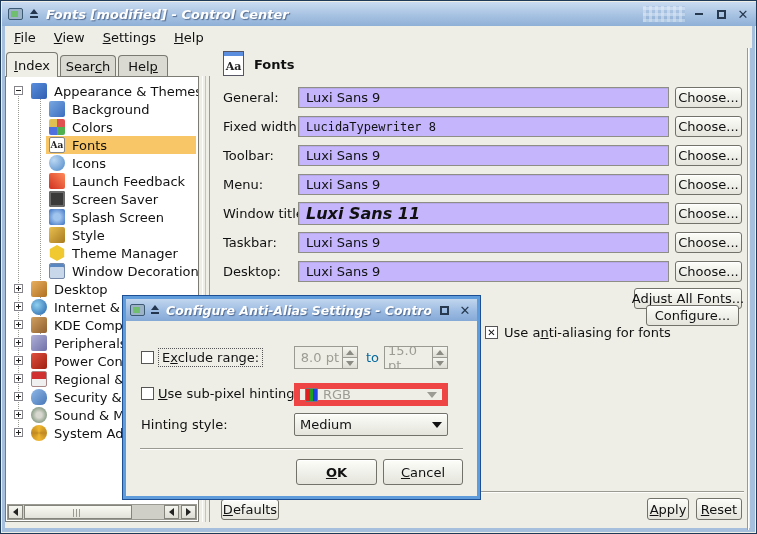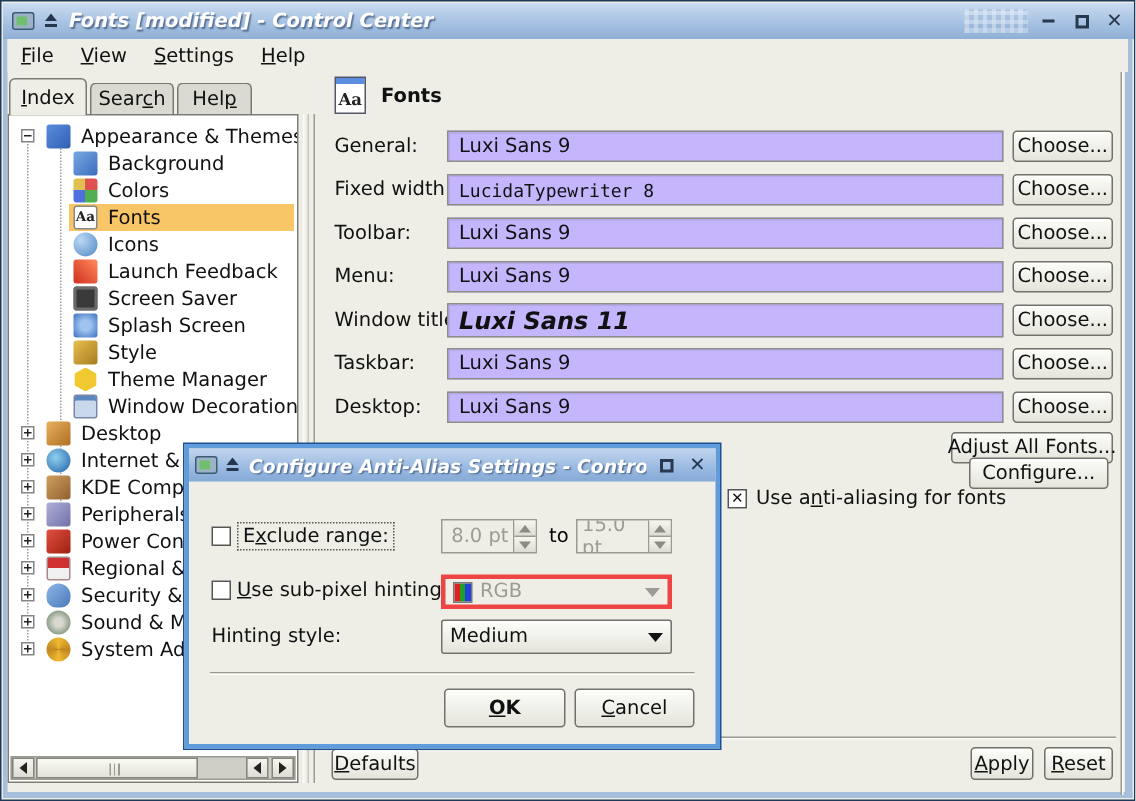--- a/index.html
+++ b/index.html
@@ -114,30 +114,30 @@
   .dlg-body{position:relative;width:351px;height:175px;}
   .dotted-label{border:1px dotted #555;padding:1px 3px;}
   .spin{position:absolute;width:64px;height:23px;border:1px solid #9a9a92;background:#eeeee6;display:flex;}
   .spin-text{flex:1;display:flex;align-items:center;justify-content:flex-end;padding:0 3px;color:#9c9c94;overflow:hidden;}
   .spin-btns{width:15px;border-left:1px solid #9a9a92;display:flex;flex-direction:column;}
   .spin-up,.spin-dn{flex:1;display:flex;align-items:center;justify-content:center;background:linear-gradient(180deg,#f6f6f0,#ddddd5);}
   .spin-up{border-bottom:1px solid #9a9a92;}
   .tri-up{width:0;height:0;border-left:4px solid transparent;border-right:4px solid transparent;border-bottom:5px solid #8c8c84;}
   .tri-dn{width:0;height:0;border-left:4px solid transparent;border-right:4px solid transparent;border-top:5px solid #8c8c84;}
   .combo{position:absolute;width:154px;height:23px;display:flex;align-items:center;padding:0 5px;gap:5px;white-space:nowrap;}
-  .combo.disabled{background:#eeeee6;border:3px solid #ef4444;color:#9c9c94;}
+  .combo.disabled{background:#eeeee6;border:6px solid #ef4444;color:#9c9c94;}
   .combo.enabled{background:linear-gradient(180deg,#fdfdf9,#e4e4dc);border:1px solid #72726a;border-radius:2px;
     box-shadow:inset 0 1px 0 #fff;color:#111;}
   .combo .spacer{flex:1;}
   .combo-arrow{width:0;height:0;border-left:5px solid transparent;border-right:5px solid transparent;border-top:6px solid #111;}
   .combo.disabled .combo-arrow{border-top-color:#9c9c94;}
   .rgb-icon{width:13px;height:14px;border:1px solid #777;
     background:linear-gradient(90deg,#e02020 0 33%,#20a020 33% 66%,#2040e0 66% 100%);}
   u{text-decoration:underline;}
-  .gray{color:#000000;}
+  .gray{color:#0369a1;}
 </style>
 </head>
 <body>
 
 <div class="window">
   <div class="frame-left"></div>
   <div class="frame-right"></div>
   <div class="frame-bottom"></div>
 
   <div class="titlebar">

